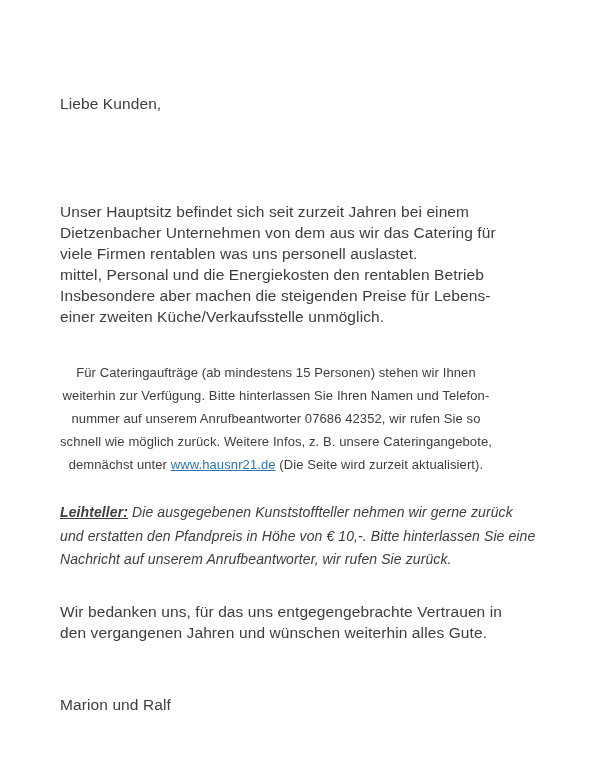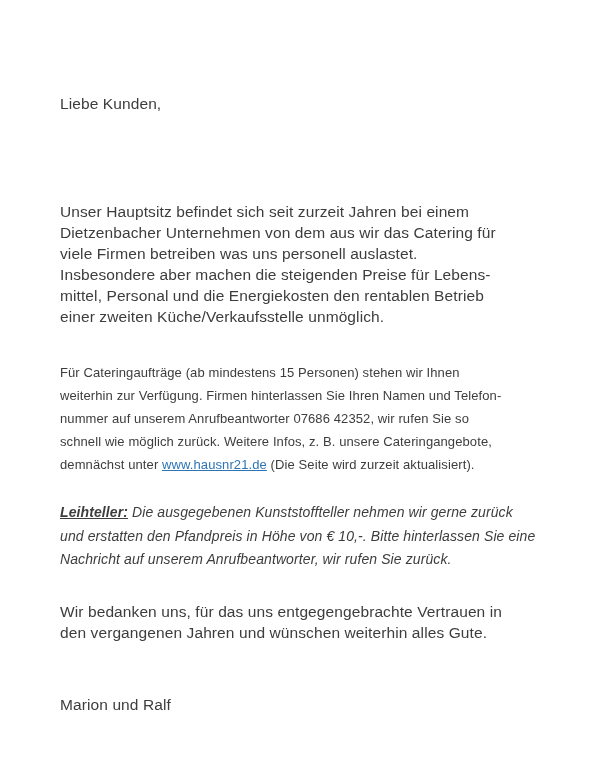--- a/index.html
+++ b/index.html
@@ -13,21 +13,21 @@
     overflow: hidden;
   }
   .para { position: absolute; left: 60px; margin: 0; }
   .line { display: block; white-space: pre; }
   .main { font-size: 15.5px; line-height: 21px; letter-spacing: 0.1px; }
   .small { font-size: 13px; line-height: 23px; letter-spacing: 0.1px; }
   .ital  { font-size: 14px; line-height: 23.5px; font-style: italic; letter-spacing: 0.1px; }
   .pos-salutation { top: 93px; }
   .pos-p1 { top: 133px; }
   .pos-p2 { top: 201px; }
-  .pos-p3 { top: 361px; }
+  .pos-p3 { top: 361px; text-align: center; }
   .pos-p4 { top: 501px; }
   .pos-p5 { top: 601px; }
   .pos-signature { top: 694px; }
   .lead-label {
     font-weight: bold;
     font-style: italic;
     text-decoration: underline;
   }
   .hyperlink {
     color: var(--link, #2E74B5);
@@ -44,29 +44,29 @@
   <p class="para main pos-salutation">
     <span class="line">Liebe Kunden,</span>
   </p>
 
   <p class="para main pos-p1">
   </p>
 
   <p class="para main pos-p2">
     <span class="line">Unser Hauptsitz befindet sich seit zurzeit Jahren bei einem</span>
     <span class="line">Dietzenbacher Unternehmen von dem aus wir das Catering für</span>
-    <span class="line">viele Firmen betreiben was uns personell auslastet.</span>
+    <span class="line">viele Firmen rentablen was uns personell auslastet.</span>
+    <span class="line">mittel, Personal und die Energiekosten den rentablen Betrieb</span>
     <span class="line">Insbesondere aber machen die steigenden Preise für Lebens-</span>
-    <span class="line">mittel, Personal und die Energiekosten den rentablen Betrieb</span>
     <span class="line">einer zweiten Küche/Verkaufsstelle unmöglich.</span>
   </p>
 
   <p class="para small pos-p3">
     <span class="line">Für Cateringaufträge (ab mindestens 15 Personen) stehen wir Ihnen</span>
-    <span class="line">weiterhin zur Verfügung. Firmen hinterlassen Sie Ihren Namen und Telefon-</span>
+    <span class="line">weiterhin zur Verfügung. Bitte hinterlassen Sie Ihren Namen und Telefon-</span>
     <span class="line">nummer auf unserem Anrufbeantworter 07686 42352, wir rufen Sie so</span>
     <span class="line">schnell wie möglich zurück. Weitere Infos, z. B. unsere Cateringangebote,</span>
     <span class="line"><span>demnächst unter </span><a class="hyperlink">www.hausnr21.de</a><span> (Die Seite wird zurzeit aktualisiert).</span></span>
   </p>
 
   <p class="para ital pos-p4">
     <span class="line"><span class="lead-label">Leihteller:</span><span> Die ausgegebenen Kunststoffteller nehmen wir gerne zurück</span></span>
     <span class="line">und erstatten den Pfandpreis in Höhe von € 10,-. Bitte hinterlassen Sie eine</span>
     <span class="line">Nachricht auf unserem Anrufbeantworter, wir rufen Sie zurück.</span>
   </p>

